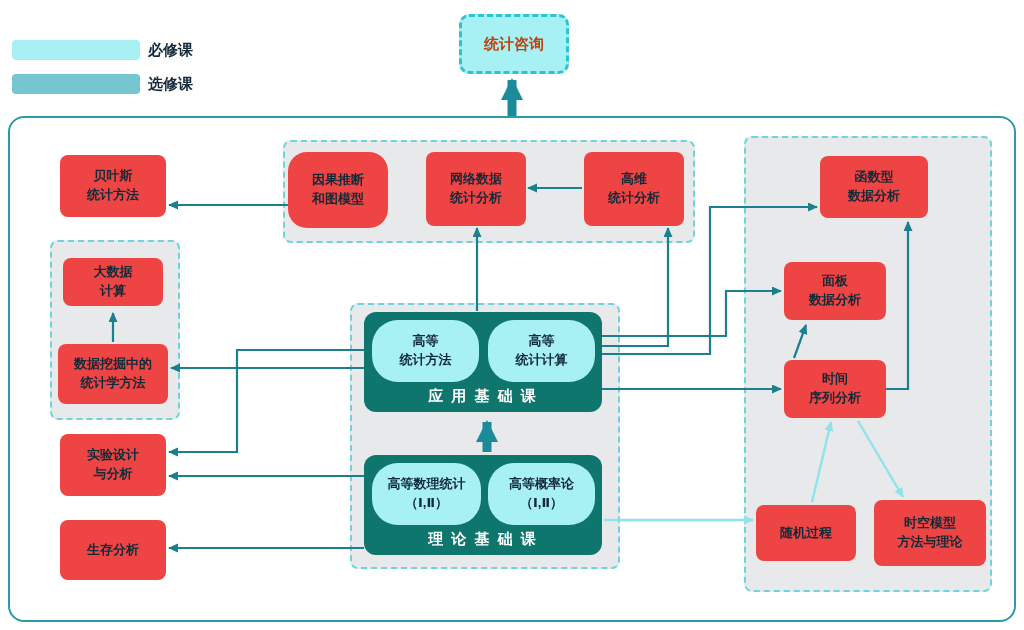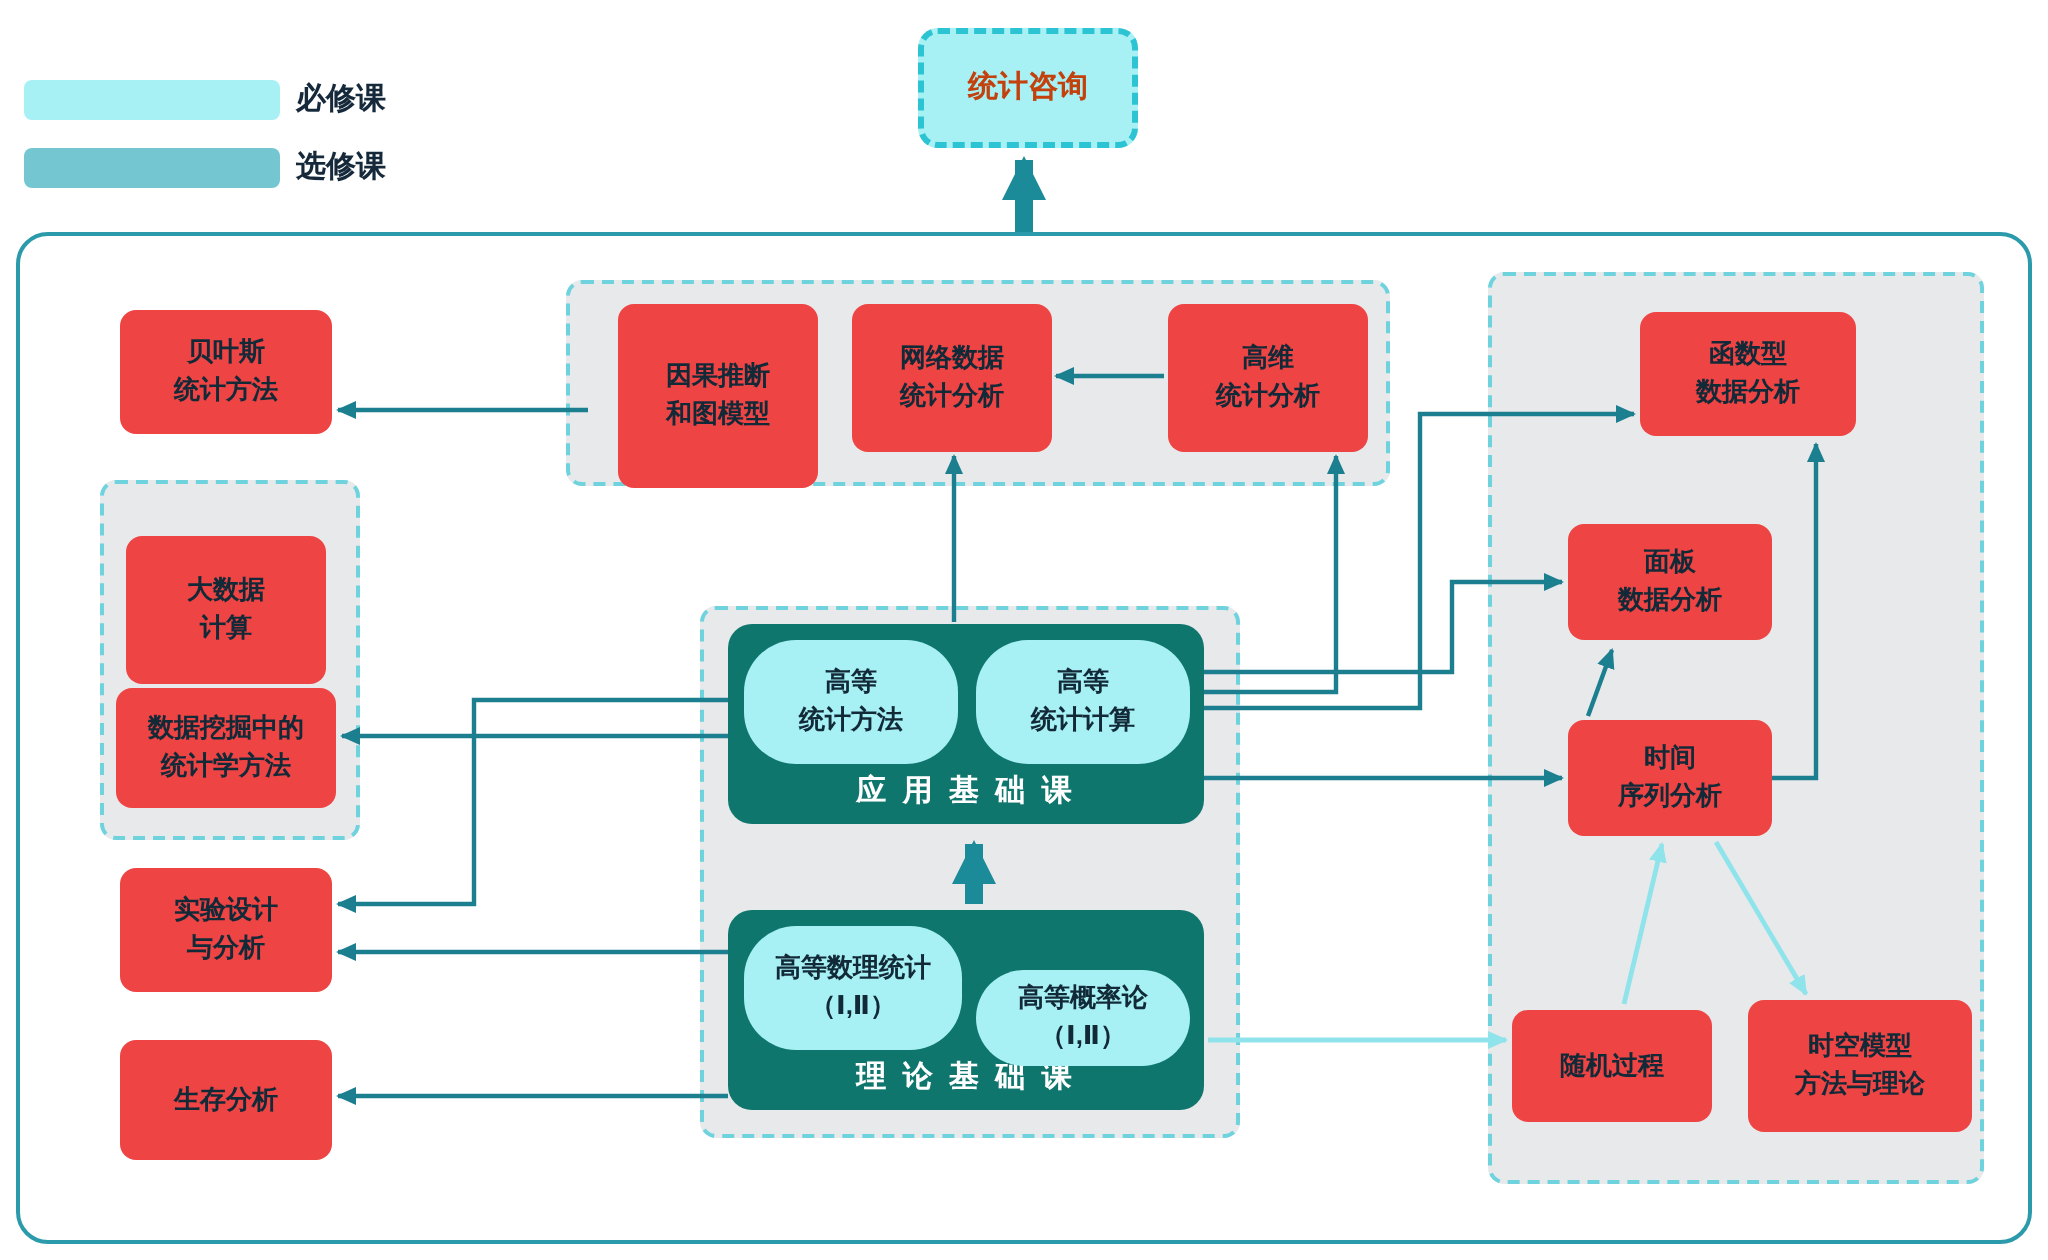--- a/index.html
+++ b/index.html
@@ -31,31 +31,31 @@
   .edge-thick{fill:none;stroke:#1b8b99;stroke-width:9;}
   
   .node{position:absolute;display:flex;align-items:center;justify-content:center;text-align:center;
         white-space:pre-line;border-radius:8px;z-index:4;
         font:700 13px/1.45 "Liberation Sans","DejaVu Sans",sans-serif;color:#122a38;}
   .required{background:#a7f0f4;border-radius:26px;}
   .elective{background:#ef4444;}
   .n-consulting{left:459px;top:14px;width:104px;height:54px;border:3px dashed #2cc3d3;border-radius:10px;
                 color:#c2410c;font-size:15px;}
   .n-bayes{left:60px;top:155px;width:106px;height:62px;}
-  .n-bigdata{left:63px;top:268px;width:100px;height:74px;}
+  .n-bigdata{left:63px;top:258px;width:100px;height:48px;}
   .n-datamining{left:58px;top:344px;width:110px;height:60px;}
   .n-doe{left:60px;top:434px;width:106px;height:62px;}
   .n-survival{left:60px;top:520px;width:106px;height:60px;}
-  .n-causal{left:309px;top:152px;width:100px;height:92px;}
+  .n-causal{left:288px;top:152px;width:100px;height:76px;border-radius:19px;}
   .n-network{left:426px;top:152px;width:100px;height:74px;}
   .n-highdim{left:584px;top:152px;width:100px;height:74px;}
   .n-advmethods{left:372px;top:320px;width:107px;height:62px;}
   .n-advcomputing{left:488px;top:320px;width:107px;height:62px;}
   .n-mathstat{left:372px;top:463px;width:109px;height:62px;}
-  .n-probability{left:488px;top:463px;width:107px;height:48px;margin-top:22px;}
+  .n-probability{left:488px;top:463px;width:107px;height:62px;}
   .n-functional{left:820px;top:156px;width:108px;height:62px;}
   .n-panel{left:784px;top:262px;width:102px;height:58px;}
   .n-timeseries{left:784px;top:360px;width:102px;height:58px;}
   .n-stochastic{left:756px;top:505px;width:100px;height:56px;}
   .n-spatiotemporal{left:874px;top:500px;width:112px;height:66px;}
 </style>
 </head>
 <body>
 
 <div class="swatch sw-req"></div>

